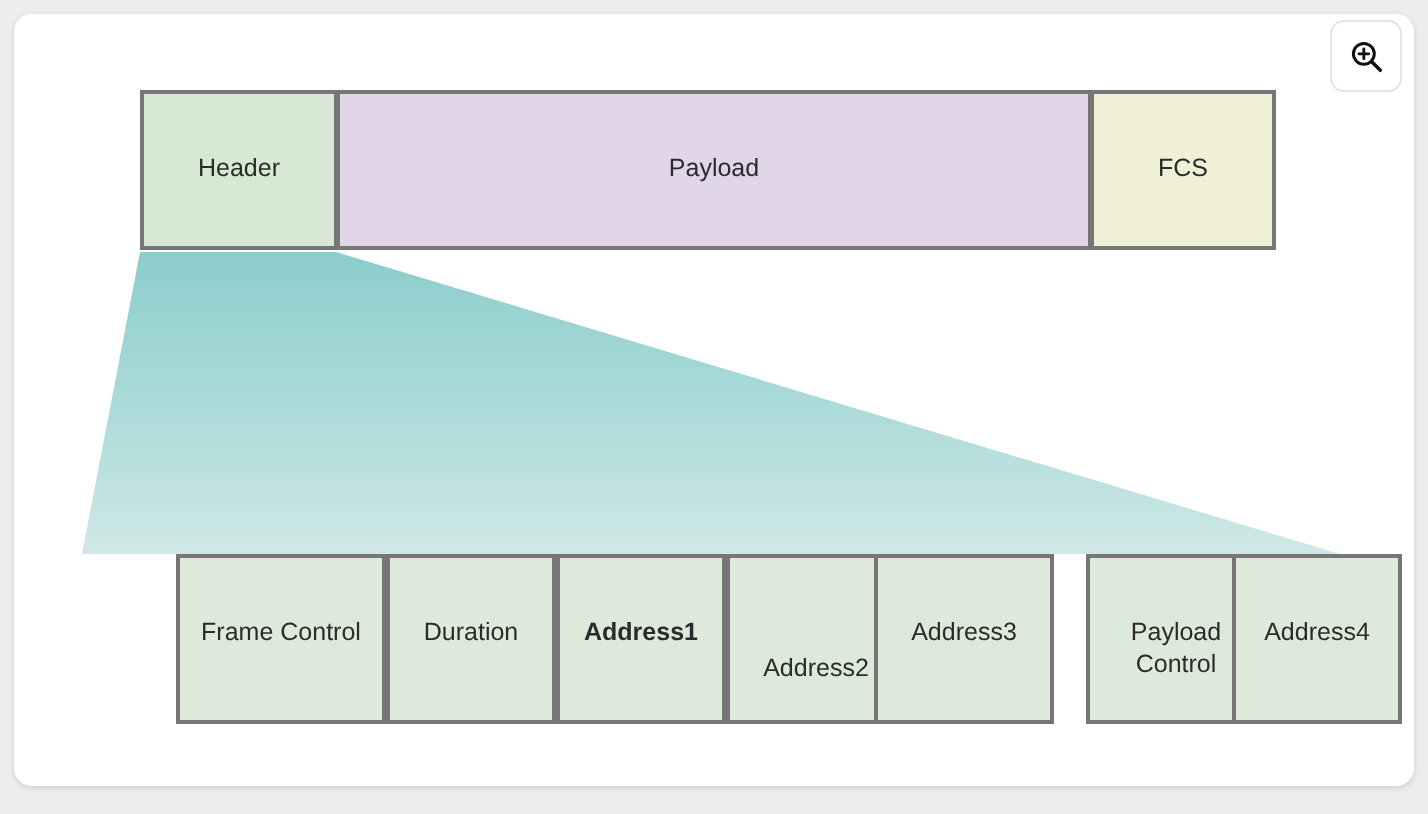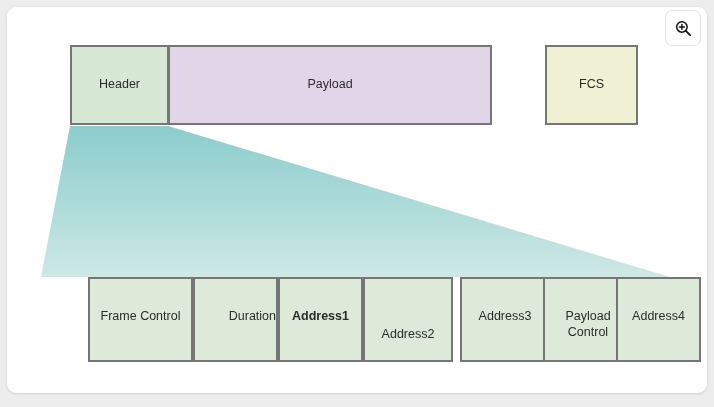--- a/index.html
+++ b/index.html
@@ -87,21 +87,21 @@
   }
 
   
   #row-top { position: absolute; left: 0; top: 0; }
 
   #box-header {
     left: 70px;  top: 45px;  width: 99px;  height: 80px;
     background: #d7e8d4;
   }
   #box-payload {
-    left: 168px; top: 45px;  width: 324px; height: 80px;
+    left: 168px; top: 45px;  width: 378px; height: 80px;
     background: #e1d6e7;
   }
   #box-fcs {
     left: 545px; top: 45px;  width: 93px;  height: 80px;
     background: #f0f1d4;
   }
 
   
   .bbox {
     top: 277px;
@@ -151,33 +151,33 @@
       </div>
 
     </div>
 
     <div id="row-bottom">
 
       <div class="fbox bbox nosel" style="left:40px;  width:105px;">
         <span class="bbox-label nosel">Frame Control</span>
       </div>
 
-      <div class="fbox bbox nosel" style="left:145px; width:85px;text-align:right;">
+      <div class="fbox bbox nosel" style="left:145px; width:85px;">
         <span class="bbox-label nosel">Duration</span>
       </div>
 
       <div class="fbox bbox nosel" style="left:230px; width:85px;font-weight:bold;">
         <span class="bbox-label nosel">Address1</span>
       </div>
 
       <div class="fbox bbox nosel" style="left:315px; width:90px;align-items:center;">
         <span class="bbox-label nosel">Address2</span>
       </div>
 
-      <div class="fbox bbox nosel" style="left:412px; width:90px;">
+      <div class="fbox bbox nosel" style="left:389px; width:90px;">
         <span class="bbox-label nosel">Address3</span>
       </div>
 
       <div class="fbox bbox nosel" style="left:495px; width:90px;">
         <span class="bbox-label nosel">Payload Control</span>
       </div>
 
       <div class="fbox bbox nosel" style="left:568px; width:85px;">
         <span class="bbox-label nosel">Address4</span>
       </div>

